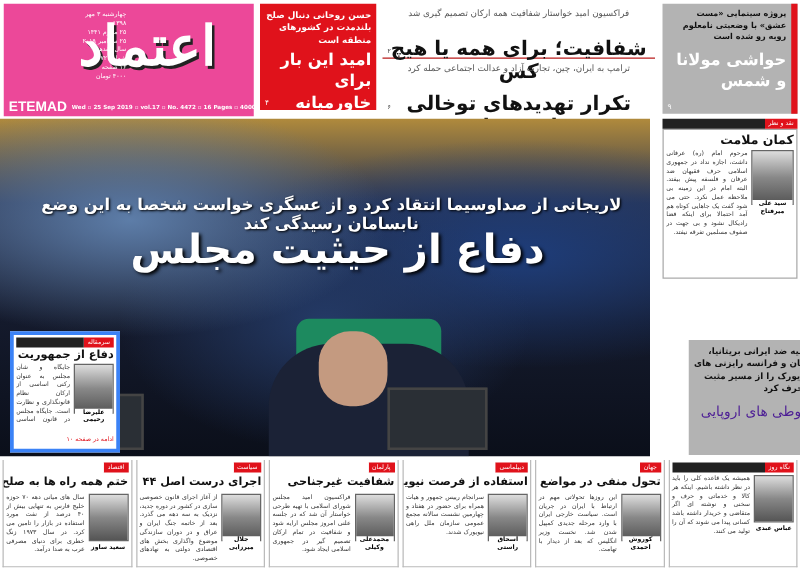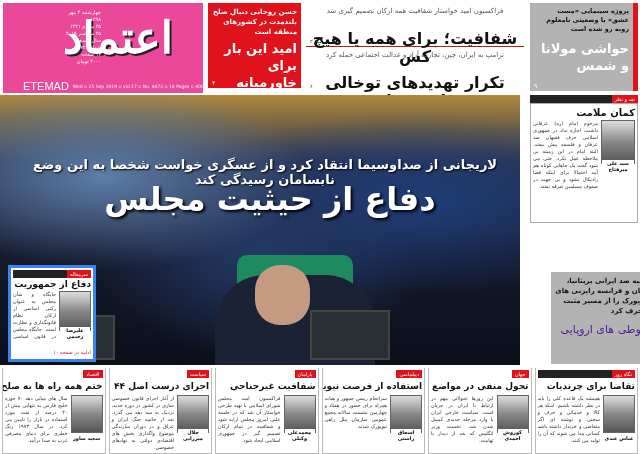--- a/index.html
+++ b/index.html
@@ -1,21 +1,21 @@
 <!DOCTYPE html>
 <html><head>
 <meta charset="utf-8">
 <style>
   * { box-sizing: border-box; margin: 0; padding: 0; }
   body { width: 640px; height: 454px; background: #fff; font-family: "DejaVu Sans", sans-serif; overflow: hidden; position: relative; }
   
   .mast { position: absolute; left: 3px; top: 3px; width: 200px; height: 90px; background: #ec4899; }
   .logo { position: absolute; left: 30px; top: 0; width: 170px; height: 70px; color: #fff; font-size: 44px; font-weight: bold; font-family: "DejaVu Serif", serif; text-align: center; line-height: 70px; text-shadow: 2px 2px 0 #222; letter-spacing: -2px; }
   .mast-dates { position: absolute; left: 58px; top: 6px; font-size: 5px; color: #fff; line-height: 7px; direction: rtl; text-align: right; width: 40px; }
-  .mast-latin { position: absolute; left: 0; bottom: 0; width: 200px; height: 14px; display: flex; align-items: center; gap: 4px; padding-left: 20px; }
+  .mast-latin { position: absolute; left: 0; bottom: 0; width: 200px; height: 14px; display: flex; align-items: center; gap: 4px; padding-left: 4px; font-weight: bold; }
   .mast-latin .brand { color: #fff; font-size: 11px; font-family: "Liberation Sans", sans-serif; }
   .mast-latin .info { color: #fff; font-size: 4.5px; white-space: nowrap; }
   
   .promo-red { position: absolute; left: 208px; top: 3px; width: 93px; height: 85px; background: #e0121b; color: #fff; padding: 4px; direction: rtl; text-align: right; }
   .promo-red .kicker { font-size: 7px; line-height: 10px; font-weight: bold; }
   .promo-red .head { font-size: 13px; line-height: 17px; font-weight: bold; margin-top: 3px; }
   .promo-red .pg { position: absolute; left: 4px; bottom: 2px; font-size: 6px; }
   
   .tops { position: absolute; left: 306px; top: 3px; width: 218px; height: 88px; direction: rtl; text-align: center; }
   .tops .item { height: 44px; border-bottom: 1px solid #b91c1c; position: relative; padding-top: 3px; }
@@ -157,21 +157,20 @@
   <div class="kicker">بیانیه ضد ایرانی بریتانیا، آلمان و فرانسه رایزنی های نیویورک را از مسیر مثبت منحرف کرد</div>
   <div class="head">طوطی های اروپایی</div>
 </div>
 
 <div class="bottom">
   <div class="col">
     <div class="bar">
         <span class="red">نگاه روز</span>
         <span class="black"></span>
       </div>
-    <div class="box-title">تقاضا برای چرندیات</div>
     <div class="inner">
       <div class="portrait">
           <div class="p-name">عباس عبدی</div>
         </div>
       <div class="body-text">همیشه یک قاعده کلی را باید در نظر داشته باشیم. اینکه هر کالا و خدماتی و حرف و سخنی و نوشته ای اگر متقاضی و خریدار داشته باشد کسانی پیدا می شوند که آن را تولید می کنند.</div>
     </div>
   </div>
   <div class="col">
     <div class="bar">
         <span class="red">جهان</span>

